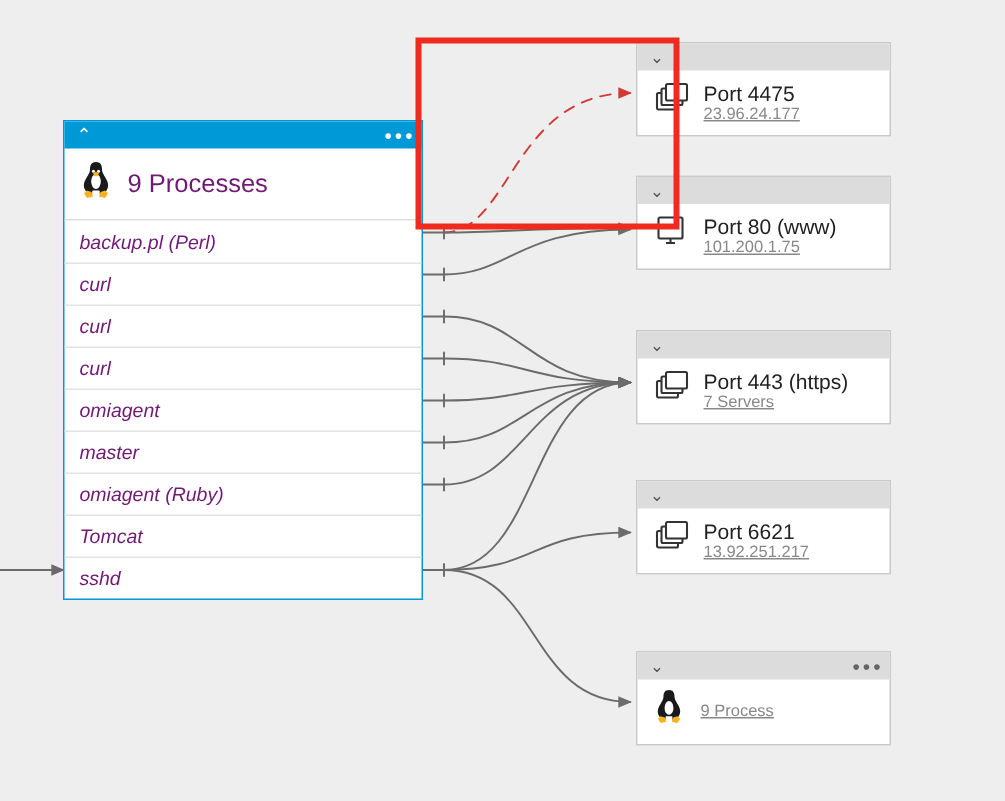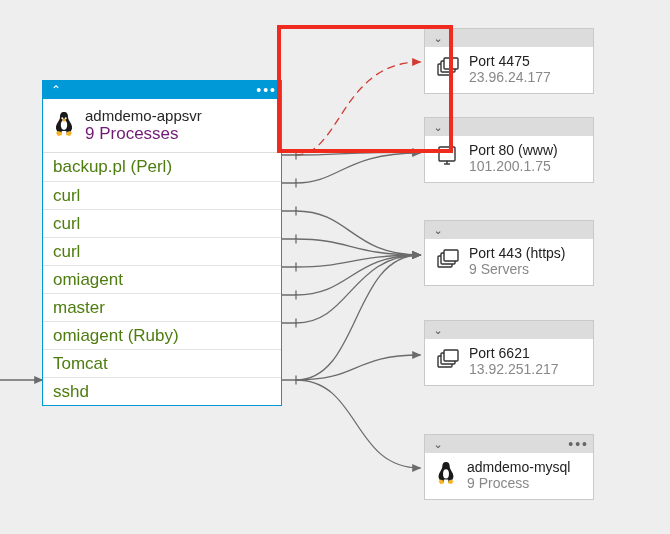--- a/index.html
+++ b/index.html
@@ -8,30 +8,30 @@
 svg.edges { position: absolute; top: 0; left: 0; width: 670px; height: 534px; pointer-events: none; }
 
 .source-node { position: absolute; left: 42px; top: 80px; width: 240px; background: #fff; border: 1px solid #0099d8; }
 .src-header { background: #0099d8; color: #fff; display: flex; align-items: center; height: 18px; padding: 0 4px; }
 .chev { width: 18px; text-align: center; font-size: 12px; }
 .src-header .dots { margin-left: auto; font-size: 14px; letter-spacing: 2px; }
 .src-title { display: flex; align-items: center; gap: 10px; padding: 8px 10px; border-bottom: 1px solid #ddd; }
 .src-title .name { font-size: 15px; color: #252525; }
 .src-title .meta { font-size: 17px; color: #701a75; }
 .proc-list { }
-.proc-row { border-top: 1px solid #e3e3e3; height: 28px; display: flex; align-items: center; padding: 0 10px; font-size: 17px; color: #4d7c0f; position: relative; }
+.proc-row { border-top: 1px solid #e3e3e3; height: 28px; display: flex; align-items: center; padding: 0 10px; font-size: 13px; color: #701a75; position: relative; font-style: italic; }
 .proc-list .proc-row:first-child { border-top: none; }
 
 .target-node { position: absolute; width: 170px; background: #fff; border: 1px solid #c9c9c9; }
 .tgt-header { height: 18px; background: #dcdcdc; display: flex; align-items: center; padding: 0 4px; color: #555; }
 .tgt-header .chev { font-size: 11px; }
 .tgt-header .dots { margin-left: auto; font-size: 14px; letter-spacing: 2px; color: #666; }
 .tgt-body { display: flex; align-items: center; gap: 10px; padding: 6px 10px 8px; }
 .tgt-body .name { font-size: 14px; color: #222; }
-.tgt-body .meta { font-size: 14px; color: #888; }
+.tgt-body .meta { font-size: 11px; color: #888; text-decoration: underline; }
 .highlight { position: absolute; border: 4px solid #ef2a1f; background: transparent; }
 </style>
 </head>
 <body>
 
 <div class="canvas">
 
 <svg class="edges">
   <defs>
     <marker id="arr" markerWidth="8" markerHeight="8" refX="6" refY="3" orient="auto">
@@ -90,21 +90,20 @@
       <svg width="22" height="26" viewBox="0 0 22 26">
             <path fill="#1a1a1a" d="M11 1c-3 0-4 2-4 5 0 2-1 3-2 5-2 3-3 6-1 9 1 2 3 3 4 3 1-1 0-3 1-3h4c1 0 0 2 1 3 1 0 3-1 4-3 2-3 1-6-1-9-1-2-2-3-2-5 0-3-1-5-4-5z"></path>
             <ellipse cx="11" cy="14" rx="3.2" ry="5" fill="#fff"></ellipse>
             <circle cx="9.3" cy="7.2" r="1" fill="#fff"></circle>
             <circle cx="12.7" cy="7.2" r="1" fill="#fff"></circle>
             <path fill="#f7b21f" d="M9 8.5l2-1 2 1-1 2h-2z"></path>
             <path fill="#f7b21f" d="M5 20l3 1 1 3-4 1-2-3z M17 20l-3 1-1 3 4 1 2-3z"></path>
           </svg>
     </span>
     <div>
-      <div class="name">admdemo-appsvr</div>
       <div class="meta">9 Processes</div>
     </div>
   </div>
   <div class="proc-list" id="proc-list">
         <div class="proc-row">backup.pl (Perl)</div>
         <div class="proc-row">curl</div>
         <div class="proc-row">curl</div>
         <div class="proc-row">curl</div>
         <div class="proc-row">omiagent</div>
         <div class="proc-row">master</div>
@@ -158,21 +157,21 @@
         <div class="tgt-body">
           <span><svg width="24" height="24" viewBox="0 0 24 24">
               <g fill="none" stroke="#333" stroke-width="1.4">
                 <rect x="3" y="9" width="14" height="11" rx="1"></rect>
                 <rect x="6" y="6" width="14" height="11" rx="1" fill="#fff"></rect>
                 <rect x="9" y="3" width="14" height="11" rx="1" fill="#fff"></rect>
               </g>
             </svg></span>
           <div>
             <div class="name">Port 443 (https)</div>
-            <div class="meta">9 Servers</div>
+            <div class="meta">7 Servers</div>
           </div>
         </div>
       </div>
       <div class="target-node" style="left: 424px; top: 320px;">
         <div class="tgt-header">
           <span class="chev">⌄</span>
         </div>
         <div class="tgt-body">
           <span><svg width="24" height="24" viewBox="0 0 24 24">
               <g fill="none" stroke="#333" stroke-width="1.4">
@@ -192,21 +191,20 @@
           <span class="chev">⌄</span>
           <span class="dots">•••</span>
         </div>
         <div class="tgt-body">
           <span><svg width="22" height="24" viewBox="0 0 22 26">
               <path fill="#1a1a1a" d="M11 1c-3 0-4 2-4 5 0 2-1 3-2 5-2 3-3 6-1 9 1 2 3 3 4 3 1-1 0-3 1-3h4c1 0 0 2 1 3 1 0 3-1 4-3 2-3 1-6-1-9-1-2-2-3-2-5 0-3-1-5-4-5z"></path>
               <ellipse cx="11" cy="14" rx="3.2" ry="5" fill="#fff"></ellipse>
               <path fill="#f7b21f" d="M5 20l3 1 1 3-4 1-2-3z M17 20l-3 1-1 3 4 1 2-3z"></path>
             </svg></span>
           <div>
-            <div class="name">admdemo-mysql</div>
             <div class="meta">9 Process</div>
           </div>
         </div>
       </div>
     </div>
 <div class="highlight" id="hl" style="left: 277px; top: 25px; width: 176px; height: 128px;"></div>
 
 </div>
 
 </body></html>

